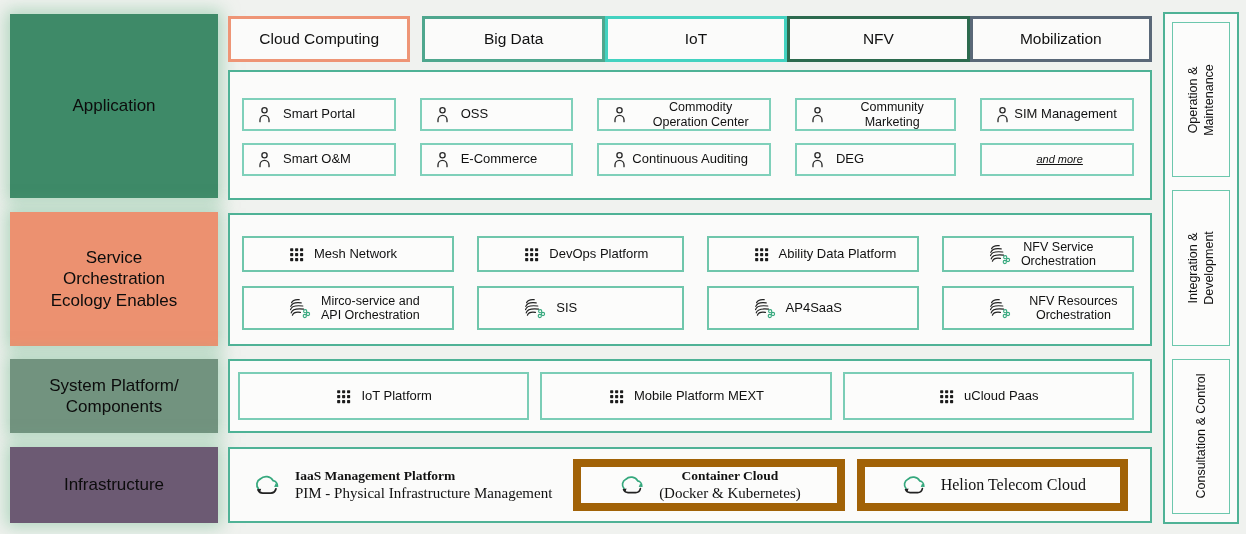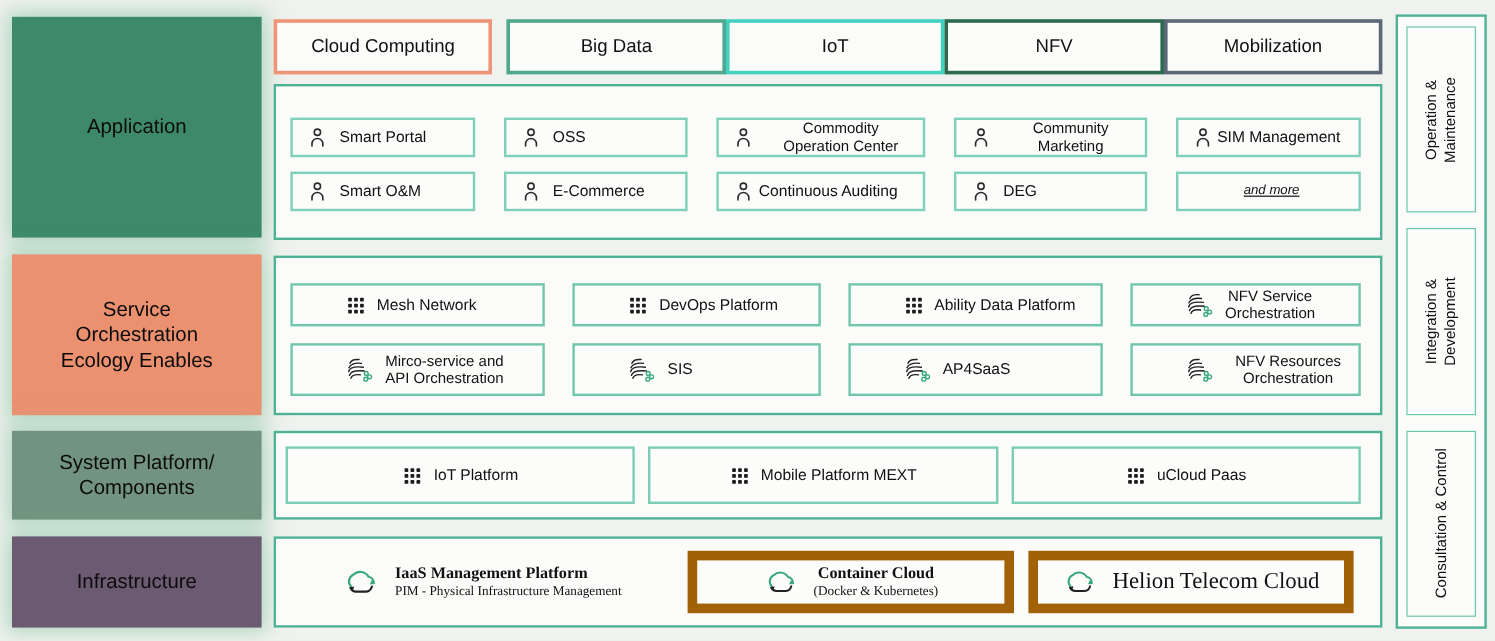--- a/index.html
+++ b/index.html
@@ -51,23 +51,23 @@
   
   #plat{top:359px;height:74px;display:flex;align-items:center;gap:11px;padding:0 16px 0 8px;}
   #plat .item{flex:1;height:48px;border-color:#7bcdb6;}
   
   #infra{top:447px;height:76px;display:flex;align-items:center;gap:12px;padding:0 22px 0 12px;font-family:Liberation Serif, serif;}
   #infra .boxed{flex:1;height:52px;border:8px solid #a16207;background:#fcfcfb;box-sizing:border-box;
                 display:flex;align-items:center;justify-content:center;gap:12px;}
   .iaas{flex:1.25;display:flex;align-items:center;justify-content:center;gap:12px;border:none;background:transparent;}
   .infra-txt{line-height:1.2;}
   .infra-title{font-size:13.5px;font-weight:700;display:block;}
-  .infra-sub{font-size:11px;display:block;text-align:center;}
+  .infra-sub{font-size:15px;display:block;text-align:center;}
   .tcenter{text-align:center;}
-  .plain .infra-title{font-weight:400;font-size:19px;text-align:center;}
+  .plain .infra-title{font-weight:400;font-size:16px;text-align:center;}
 
   .emphasis{font-style:italic;text-decoration:underline;font-weight:400;font-size:11px;}
   .no-icon{justify-content:center;}
 
   
   .right-col{
     position:absolute;left:1163px;top:12px;width:76px;height:512px;background:#fbfbfa;
     border:2px solid #4fb296;box-sizing:border-box;display:flex;flex-direction:column;gap:13px;padding:8px 7px;
   }
   .vbox{flex:1;border:1.5px solid #6cc7ad;background:#fcfcfb;position:relative;}

